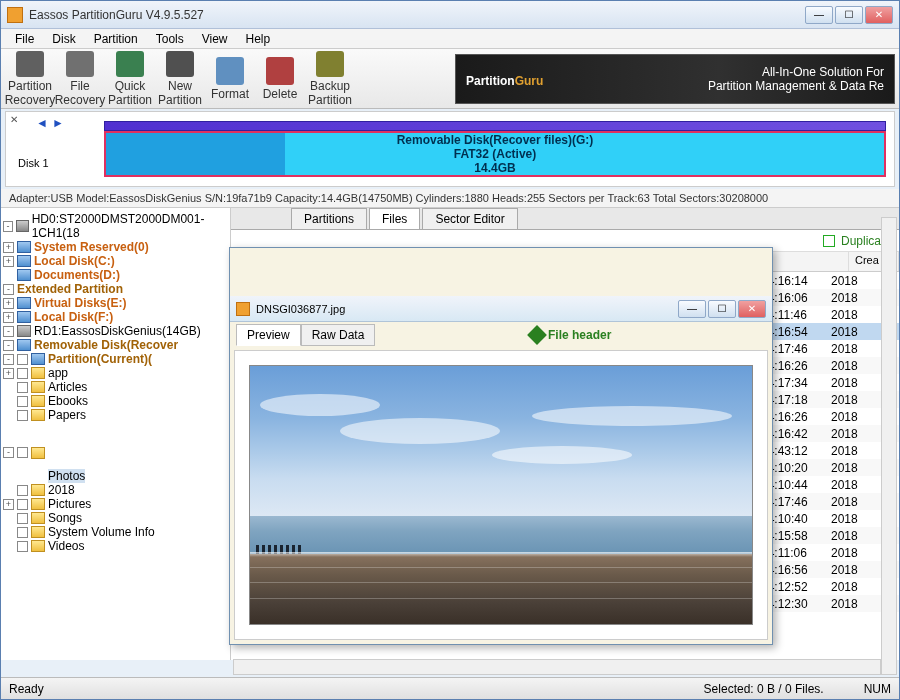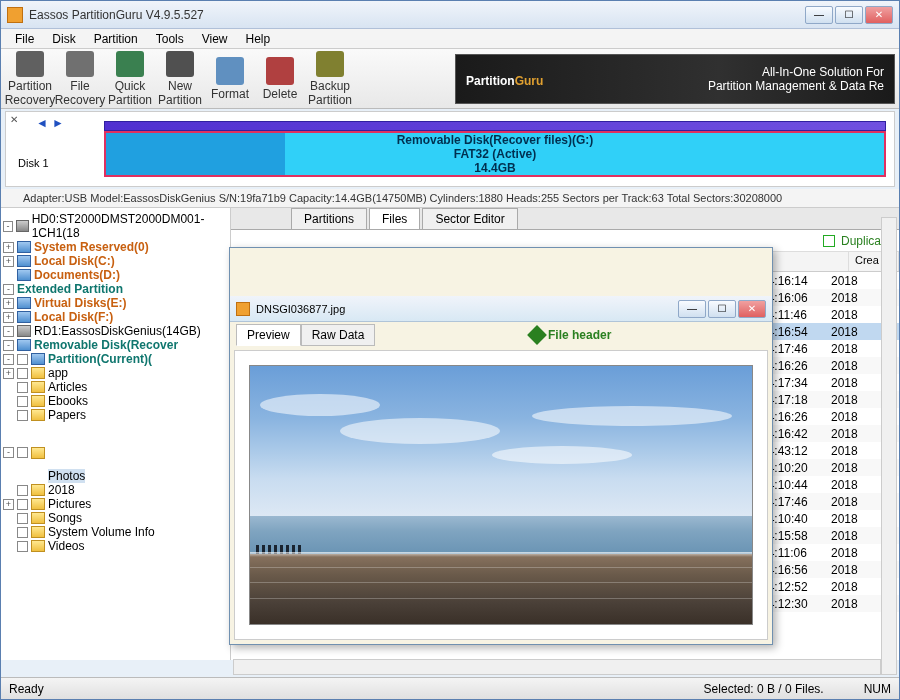--- a/index.html
+++ b/index.html
@@ -31,35 +31,35 @@
 .diskrow { height: 76px; background: #fff; border: 1px solid #ccc; margin: 2px 4px; display: flex; align-items: center; padding: 4px 8px; position: relative; }
 .closepin { position: absolute; left: 4px; top: 2px; font-size: 10px; color: #555; cursor: pointer; }
 .navarrows { position: absolute; left: 30px; top: 4px; display: flex; gap: 2px; }
 .navarrow { width: 14px; height: 14px; color: #2050c0; font-weight: bold; cursor: pointer; }
 .disklabel { width: 90px; padding-left: 4px; padding-top: 28px; font-size: 11px; }
 .diskbar { flex: 1; height: 56px; }
 .purplebar { height: 10px; background: linear-gradient(to right,#5030d0,#7050e0); border: 1px solid #3020a0; }
 .bluebox { height: 46px; border: 2px solid #e03060; background: linear-gradient(to right,#20a0e0 0%,#20a0e0 23%,#30d0f8 23%,#30d0f8 100%); display: flex; flex-direction: column; align-items: center; justify-content: center; color: #003050; font-weight: bold; font-size: 11px; }
 
 
-.infoline { padding: 3px 22px; font-size: 11px; color: #333; background: #f4f4f4; border-bottom: 1px solid #ccc; }
+.infoline { padding: 3px 8px; font-size: 11px; color: #333; background: #f4f4f4; border-bottom: 1px solid #ccc; }
 
 
 .mainsplit { display: flex; height: 452px; }
 .treepane { width: 230px; background: #fff; border-right: 1px solid #ccc; overflow: hidden; padding: 4px 0; }
 .tree .node { display: flex; align-items: center; gap: 3px; cursor: pointer; padding: 0 2px; }
 .tree .tog { width: 11px; height: 11px; border: 1px solid #888; font-size: 9px; line-height: 9px; text-align: center; color: #555; background: #fff; }
 .tree .notog { width: 11px; }
 .tree .dicon { width: 14px; height: 12px; }
 .hddicon { background: linear-gradient(#ccc,#888); border: 1px solid #666; }
 .volicon { background: linear-gradient(#a0c8f0,#5090d0); border: 1px solid #3060a0; }
 .foldicon { background: linear-gradient(#ffe890,#f0c040); border: 1px solid #c09020; }
 .tree .lbl { }
 .tree .lbl.orange { color: #c86010; font-weight: bold; }
-.tree .lbl.blue { color: #0f766e; font-weight: bold; }
+.tree .lbl.blue { color: #a16207; font-weight: bold; }
 .tree .lbl.sel { background: #d0e0f0; margin-top: 47px; }
 .ind1 { padding-left: 14px; } .ind2 { padding-left: 28px; } .ind3 { padding-left: 42px; } .ind4 { padding-left: 56px; }
 .chk { width: 11px; height: 11px; border: 1px solid #888; background: #fff; }
 
 
 .rightpane { flex: 1; background: #fff; display: flex; flex-direction: column; overflow: hidden; }
 .tabs { height: 22px; display: flex; align-items: flex-end; background: #e8e8e8; border-bottom: 1px solid #aaa; padding-left: 60px; }
 .tab { padding: 3px 12px; border: 1px solid #aaa; border-bottom: none; background: #f0f0f0; margin-right: 2px; cursor: pointer; font-size: 11px; }
 .tab.active { background: #fff; }
 .filterbar { height: 22px; display: flex; align-items: center; justify-content: flex-end; padding: 0 8px; gap: 6px; border-bottom: 1px solid #ddd; }

